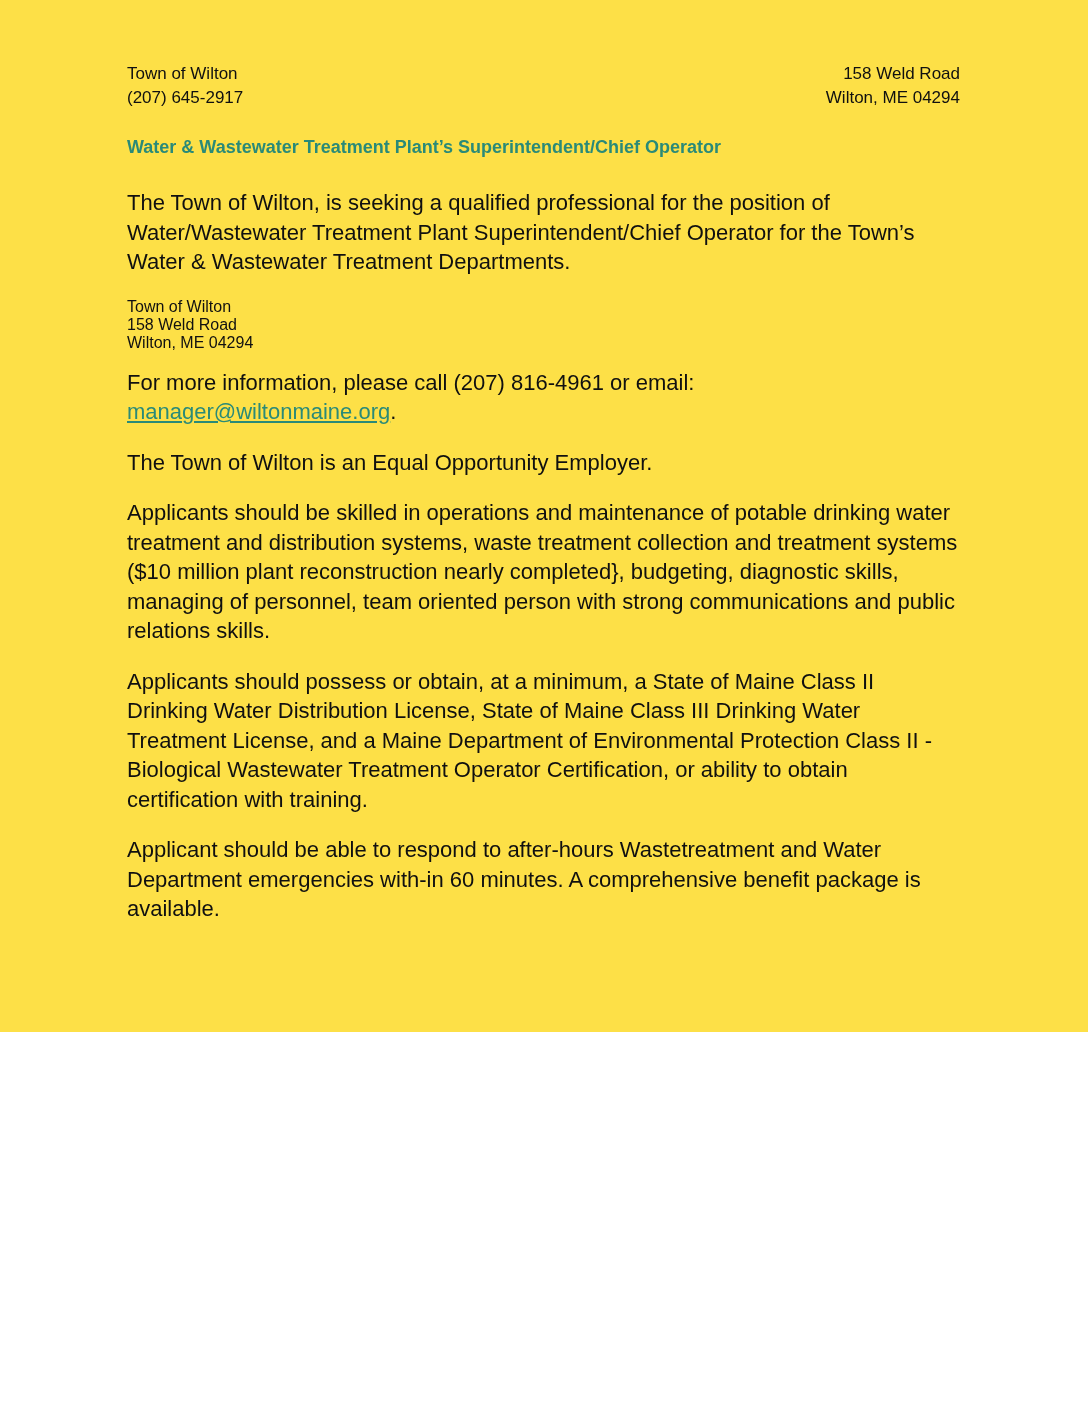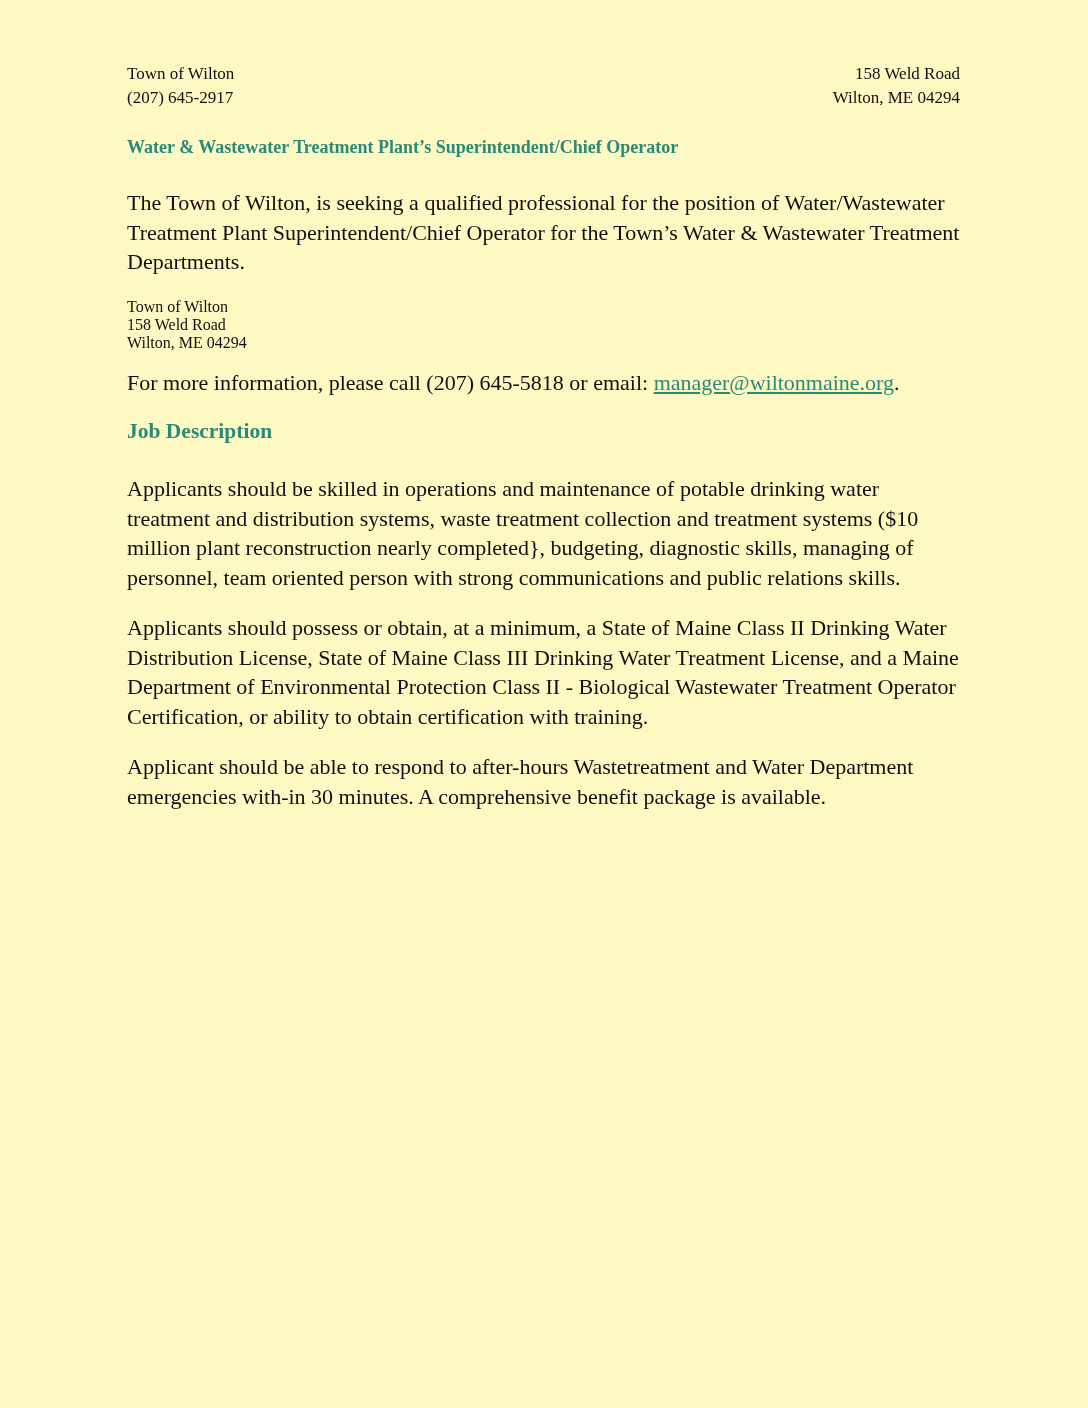--- a/index.html
+++ b/index.html
@@ -4,23 +4,23 @@
 <style>
   * { box-sizing: border-box; }
   html, body {
     margin: 0;
     padding: 0;
     background: #ffffff;
   }
   .page {
     position: relative;
     width: 1088px;
-    height: 1408px;
-    background: #fef9c3;
-    font-family: Liberation Serif, serif;
+    height: 1032px;
+    background: #fde047;
+    font-family: Liberation Sans, sans-serif;
     color: #111111;
     overflow: hidden;
   }
   .content {
     padding: 62px 128px 0 127px;
   }
   .doc-header {
     display: flex;
     justify-content: space-between;
     font-size: 17px;
@@ -83,26 +83,26 @@
 
     <p class="body-text address-block">
       </p>
       <div>Town of Wilton</div>
       <div>158 Weld Road</div>
       <div>Wilton, ME 04294</div>
     <p></p>
 
 
     <p class="body-text">
-      <span>For more information, please call (207) 645-5818 or email: </span><a class="email-link" href="#">manager@wiltonmaine.org</a><span>.</span>
+      <span>For more information, please call (207) 816-4961 or email: </span><a class="email-link" href="#">manager@wiltonmaine.org</a><span>.</span>
     </p>
 
+    <p class="body-text">The Town of Wilton is an Equal Opportunity Employer.</p>
 
-    <h2 class="section-heading">Job Description</h2>
 
     <p class="body-text">Applicants should be skilled in operations and maintenance of potable drinking water treatment and distribution systems, waste treatment collection and treatment systems ($10 million plant reconstruction nearly completed}, budgeting, diagnostic skills, managing of personnel, team oriented person with strong communications and public relations skills.</p>
 
     <p class="body-text">Applicants should possess or obtain, at a minimum, a State of Maine Class II Drinking Water Distribution License, State of Maine Class III Drinking Water Treatment License, and a Maine Department of Environmental Protection Class II - Biological Wastewater Treatment Operator Certification, or ability to obtain certification with training.</p>
 
-    <p class="body-text">Applicant should be able to respond to after-hours Wastetreatment and Water Department emergencies with-in 30 minutes. A comprehensive benefit package is available.</p>
+    <p class="body-text">Applicant should be able to respond to after-hours Wastetreatment and Water Department emergencies with-in 60 minutes. A comprehensive benefit package is available.</p>
 
   </div>
 </div>
 
 </body></html>

